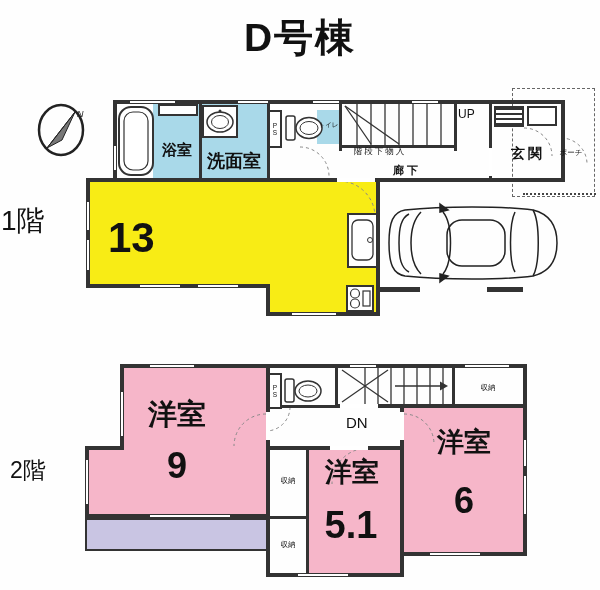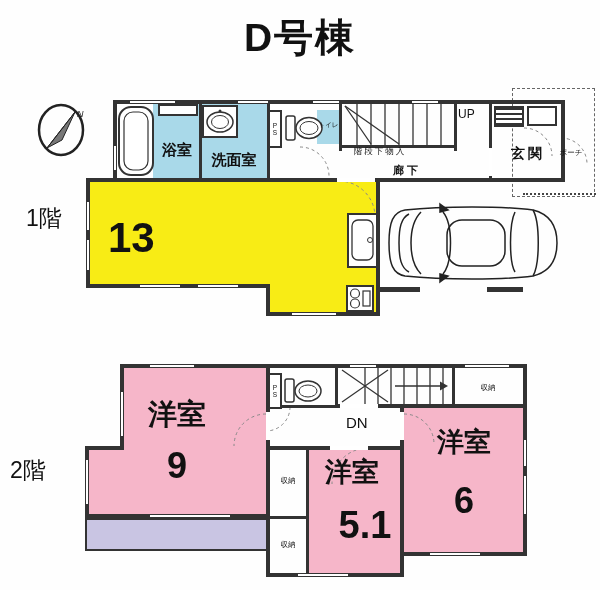--- a/index.html
+++ b/index.html
@@ -23,21 +23,21 @@
   .c-room{background:#f6b6c9}
   .c-balc{background:#c9c5e3}
   svg{display:block}
 </style>
 </head>
 <body>
 
 <div id="canvas">
 
   <div class="lbl" style="left:0;right:0;top:18px;font-size:39px;font-weight:800;letter-spacing:2px">D号棟</div>
-  <div class="lbl sm" style="left:26px;top:206px;font-size:23px">1階</div>
+  <div class="lbl sm" style="left:1px;top:206px;font-size:28px">1階</div>
   <div class="lbl sm" style="left:10px;top:458px;font-size:23px">2階</div>
 
   <div class="fix" style="left:34px;top:98px">
     <svg width="58" height="62" viewBox="0 0 58 62">
       <ellipse cx="27" cy="32" rx="22" ry="25" fill="none" stroke="#222" stroke-width="2.5"></ellipse>
       <polygon points="13,50 41,14 28,42" fill="#777" stroke="#222" stroke-width="1"></polygon>
       <line x1="41" y1="14" x2="13" y2="50" stroke="#222" stroke-width="1"></line>
       <text x="43" y="19" font-size="9" font-style="italic" fill="#222">N</text>
     </svg>
   </div>
@@ -148,21 +148,21 @@
         <path d="M57,10 L65,16 L57,18 Z" fill="#222"></path>
         <path d="M57,88 L65,82 L57,80 Z" fill="#222"></path>
       </g>
     </svg>
   </div>
   <div class="w" style="left:380px;top:287px;width:40px;height:5px"></div>
   <div class="w" style="left:487px;top:287px;width:36px;height:5px"></div>
   <div class="fix" style="left:523px;top:193px;width:73px;border-top:2px dotted #444"></div>
 
   <div class="lbl" style="left:153px;top:142px;width:48px;font-size:15px">浴室</div>
-  <div class="lbl" style="left:200px;top:152px;width:68px;font-size:15px">洗面室</div>
+  <div class="lbl" style="left:200px;top:152px;width:68px;font-size:18px">洗面室</div>
   <div class="lbl sm" style="left:317px;top:122px;width:23px;font-size:6.5px">トイレ</div>
   <div class="lbl sm" style="left:458px;top:108px;font-size:12px">UP</div>
   <div class="lbl sm" style="left:340px;top:147px;width:80px;font-size:8.5px;letter-spacing:2px">階段下物入</div>
   <div class="lbl" style="left:385px;top:165px;width:44px;font-size:11px;letter-spacing:3px">廊下</div>
   <div class="lbl" style="left:500px;top:146px;width:56px;font-size:14px;letter-spacing:3px">玄関</div>
   <div class="lbl sm" style="left:550px;top:149px;width:42px;font-size:7.5px">ポーチ</div>
   <div class="lbl" style="left:108px;top:212px;width:224px;height:52px;display:flex;justify-content:space-between;align-items:center;font-size:42px">
     <span>13</span>
   </div>
 
@@ -229,21 +229,21 @@
           <line x1="2" y1="2" x2="48" y2="34"></line>
         <line x1="55" y1="18" x2="100" y2="18"></line>
       </g>
       <path d="M108,18 l-8,-4.5 v9 Z" fill="#333"></path>
     </svg>
   </div>
 
   <div class="lbl" style="left:117px;top:399px;width:120px;font-size:29px">洋室</div>
   <div class="lbl" style="left:137px;top:447px;width:80px;font-size:36px">9</div>
   <div class="lbl" style="left:306px;top:458px;width:92px;font-size:27px">洋室</div>
-  <div class="lbl" style="left:315px;top:506px;width:100px;font-size:38px">5.1</div>
+  <div class="lbl" style="left:301px;top:506px;width:100px;font-size:38px">5.1</div>
   <div class="lbl" style="left:418px;top:428px;width:92px;font-size:27px">洋室</div>
   <div class="lbl" style="left:428px;top:482px;width:72px;font-size:36px">6</div>
   <div class="lbl sm" style="left:453px;top:384px;width:70px;font-size:7.5px">収納</div>
   <div class="lbl sm" style="left:271px;top:477px;width:34px;font-size:7.5px">収納</div>
   <div class="lbl sm" style="left:271px;top:541px;width:34px;font-size:7.5px">収納</div>
   <div class="lbl sm" style="left:346px;top:415px;font-size:15px">DN</div>
 
   <svg class="fix" style="left:0;top:0;z-index:20" width="600" height="590" viewBox="0 0 600 590">
     <g fill="none" stroke="#888" stroke-width="1" stroke-dasharray="3,3">
       <path d="M300,147 A29,29 0 0 1 329,176"></path>

